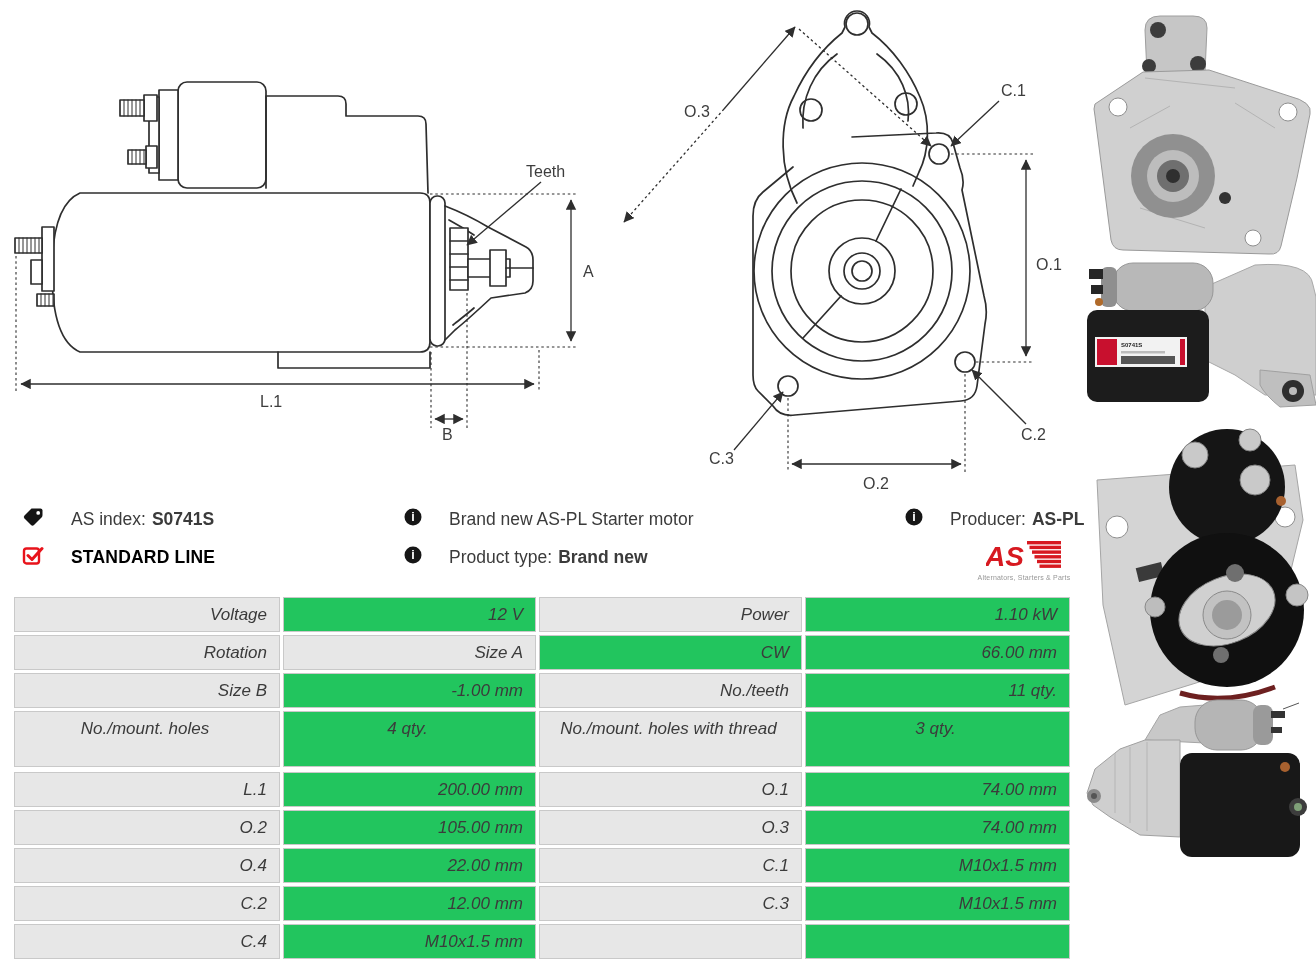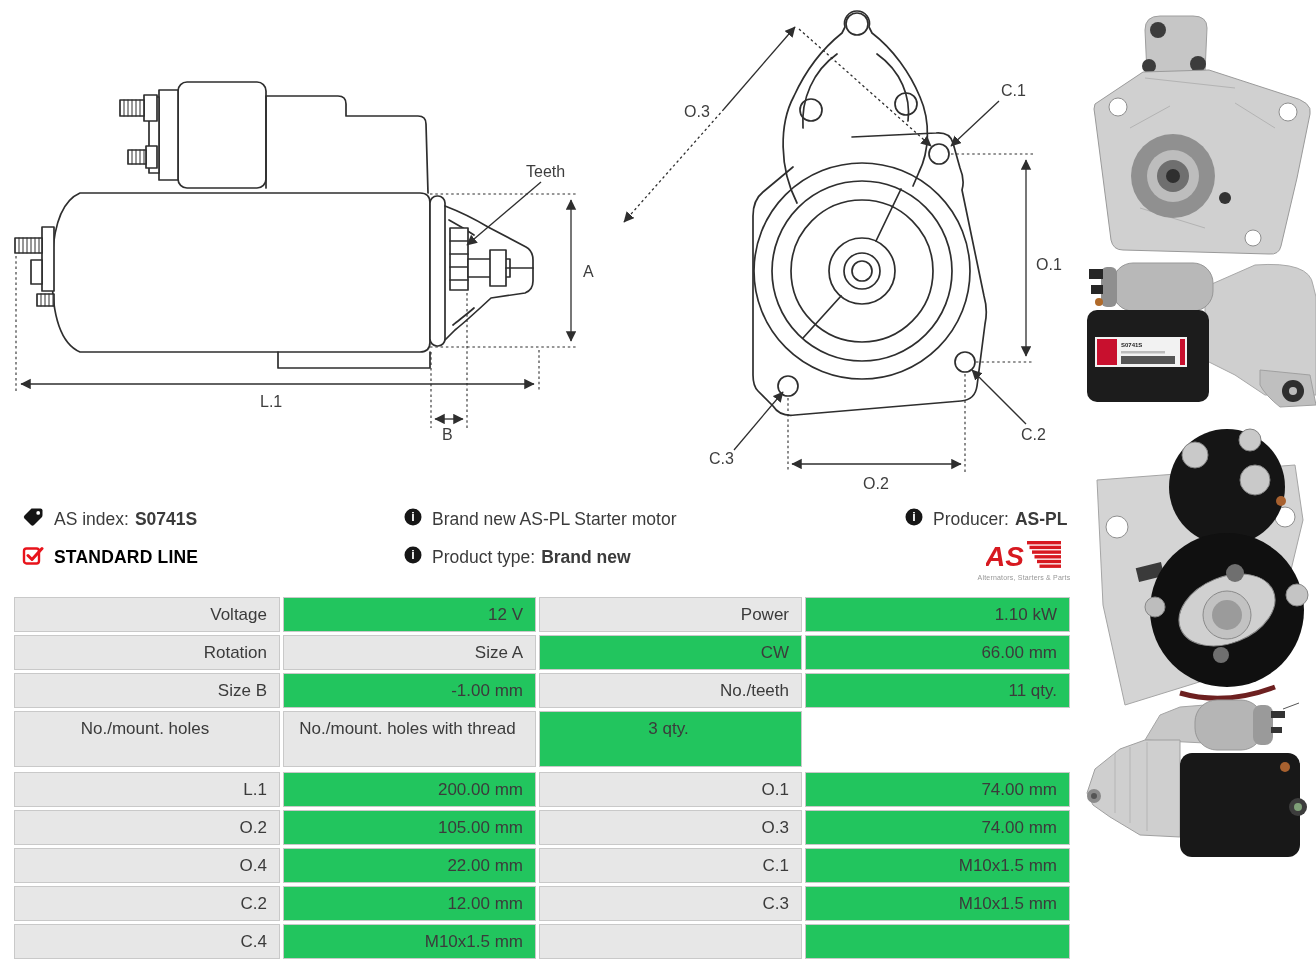--- a/index.html
+++ b/index.html
@@ -1,27 +1,27 @@
 <!DOCTYPE html>
 <html><head>
 <meta charset="utf-8">
 <style>
   html,body{margin:0;padding:0;background:#fff;}
   body{width:1316px;height:973px;position:relative;font-family:"Liberation Sans",sans-serif;color:#3b3b3b;}
   .page{position:absolute;left:0;top:0;width:1316px;height:973px;background:#fff;overflow:hidden;}
   .abs{position:absolute;}
   
   .info-block{position:absolute;}
-  .info-line{display:flex;align-items:center;gap:10px;font-size:17.5px;height:24px;margin-bottom:14px;white-space:nowrap;text-align:center;}
+  .info-line{display:flex;align-items:center;gap:27px;font-size:17.5px;height:24px;margin-bottom:14px;white-space:nowrap;text-align:center;}
   .info-line .txt{display:flex;gap:6px;align-items:baseline;}
   .b{font-weight:bold;}
   .red-badge{color:#000000;font-weight:bold;letter-spacing:.2px;}
   .tagline{position:absolute;left:958px;top:574px;width:132px;text-align:center;font-size:7px;color:#979797;letter-spacing:.2px;}
   
-  .spec-table{position:absolute;left:14px;top:597px;width:1052px;}
+  .spec-table{position:absolute;left:14px;top:597px;width:1052px;font-style:italic;}
   .spec-row{display:grid;grid-template-columns:266px 253px 263px 265px;column-gap:3px;margin-bottom:3px;}
   .spec-row.tall .cell{min-height:56px;text-align:center;}
   .spec-row.gap{margin-top:5px;}
   .cell{box-sizing:border-box;min-height:35px;border:1px solid #c9c9c9;font-size:17px;text-align:right;padding:6px 12px 4px 8px;line-height:22px;color:#3b3b3b;}
   .cell.label{background:#e7e7e7;}
   .cell.value{background:#22c55e;}
   svg text{font-family:"Liberation Sans",sans-serif;}
 </style>
 </head>
 <body>
@@ -220,20 +220,21 @@
         <div class="cell value">66.00 mm</div>
       </div>
       <div class="spec-row">
         <div class="cell label">Size B</div>
         <div class="cell value">-1.00 mm</div>
         <div class="cell label">No./teeth</div>
         <div class="cell value">11 qty.</div>
       </div>
       <div class="spec-row tall">
         <div class="cell label">No./mount. holes</div>
+        <div class="cell value">4 qty.</div>
         <div class="cell label">No./mount. holes with thread</div>
         <div class="cell value">3 qty.</div>
       </div>
       <div class="spec-row gap">
         <div class="cell label">L.1</div>
         <div class="cell value">200.00 mm</div>
         <div class="cell label">O.1</div>
         <div class="cell value">74.00 mm</div>
       </div>
       <div class="spec-row">

